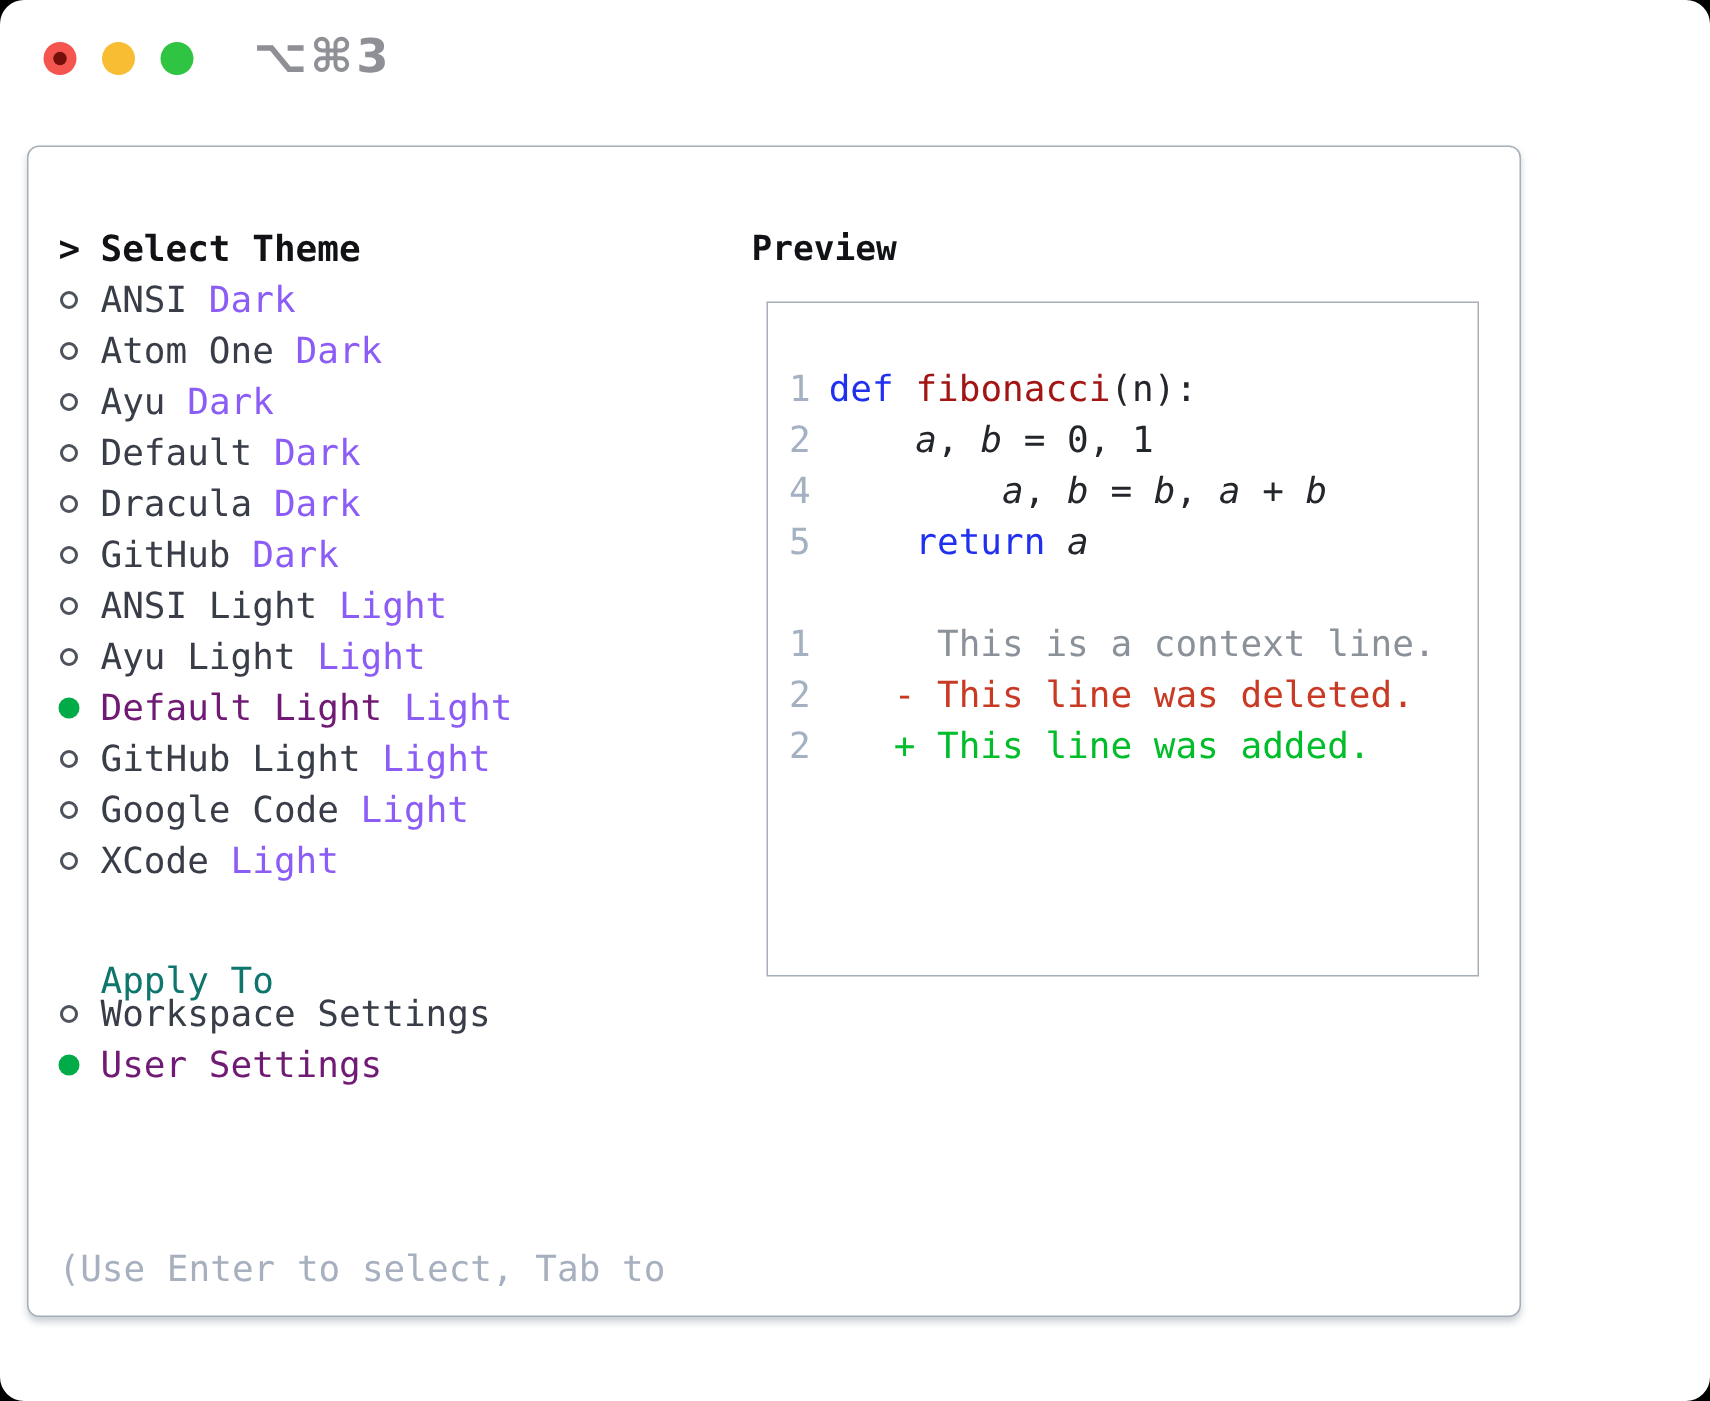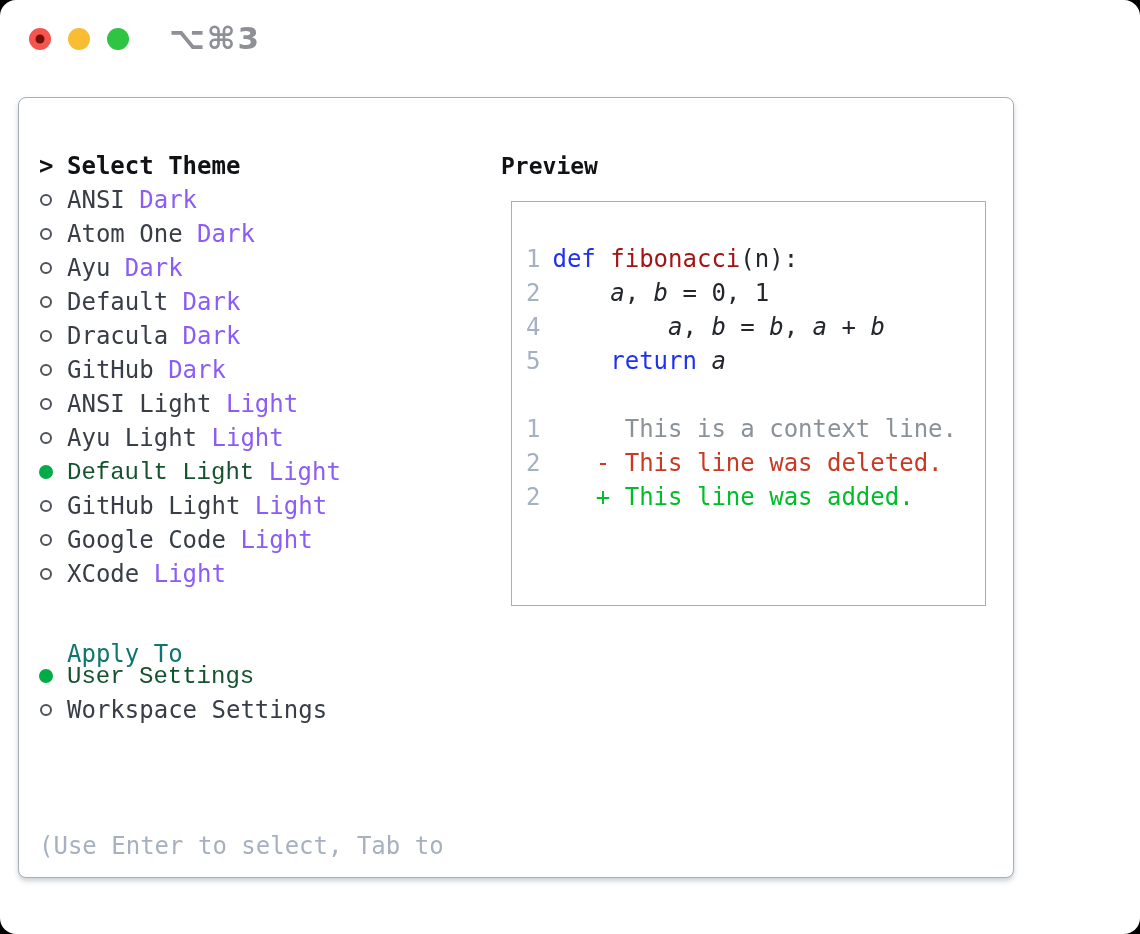--- a/index.html
+++ b/index.html
@@ -35,30 +35,30 @@
   .list { position:absolute; left:20px; top:51px; }
   .row { height:34px; display:flex; align-items:center; font-size:24px; color:#383d47; white-space:pre; }
   .bullet-cell { display:inline-flex; width:28px; align-items:center; }
   .radio {
     width:12px; height:12px; border-radius:50%; border:2px solid #4d525b; margin-left:1px;
   }
   .radio.sel { width:14px; height:14px; border:none; background:#00ab48; margin-left:0; }
   .prompt { font-weight:bold; color:#101215; }
   .hdr { font-weight:bold; color:#101215; }
   .row .name {}
-  .row.selected .name { color:#14532d;font-family:Liberation Mono, monospace; }
+  .row.selected .name { color:#701a75; }
   .row .tag { color:#8b5cf6; }
   .subhdr { color:#0f766e;margin-top:24px; }
   
   .apply { position:absolute; left:20px; top:527px; }
   .help { position:absolute; left:20px; top:663px; font-size:24px; line-height:34px; color:#a7b0bf; white-space:pre; }
   
   .preview-title { position:absolute; left:482px; top:51px; font-size:23px; line-height:34px; font-weight:bold; color:#101215; }
   .preview-box {
-    position:absolute; left:492px; top:103px; width:475px; height:405px;
+    position:absolute; left:492px; top:103px; width:475px; height:450px;
     border:1.5px solid #a6aeb8; background:#fff;
     padding:40px 0 0 14px; overflow:hidden;
   }
   .pline { height:34px; line-height:34px; font-size:24px; white-space:pre; color:#23262b; }
   .ln { display:inline-block; width:1ch; margin-right:12px; color:#a4b1c2; }
   .kw { color:#2030f0; }
   .fn { color:#a31515; }
   .var { font-style:italic; }
   .pl {}
   .diff-context { color:#8b9199; }
@@ -100,22 +100,22 @@
         <div class="row"><span class="bullet-cell"><span class="radio"></span></span><span class="name">GitHub Light</span><span class="tag"> Light</span></div>
         <div class="row"><span class="bullet-cell"><span class="radio"></span></span><span class="name">Google Code</span><span class="tag"> Light</span></div>
         <div class="row"><span class="bullet-cell"><span class="radio"></span></span><span class="name">XCode</span><span class="tag"> Light</span></div>
       </div>
 
     <div class="apply">
       <div class="row">
         <span class="bullet-cell"> </span><span class="subhdr">Apply To</span>
       </div>
 
-    <div class="row selected"><span class="bullet-cell"><span class="radio sel"></span></span><span class="name">User Settings</span></div>
-        <div class="row"><span class="bullet-cell"><span class="radio"></span></span><span class="name">Workspace Settings</span></div>
+    <div class="row"><span class="bullet-cell"><span class="radio"></span></span><span class="name">Workspace Settings</span></div>
+        <div class="row selected"><span class="bullet-cell"><span class="radio sel"></span></span><span class="name">User Settings</span></div>
       </div>
 
     <div class="help">
       <div>(Use Enter to select, Tab to</div>
       <div>change focus)</div>
     </div>
 
     <div class="preview-title">Preview</div>
 
     <div class="preview-box">

